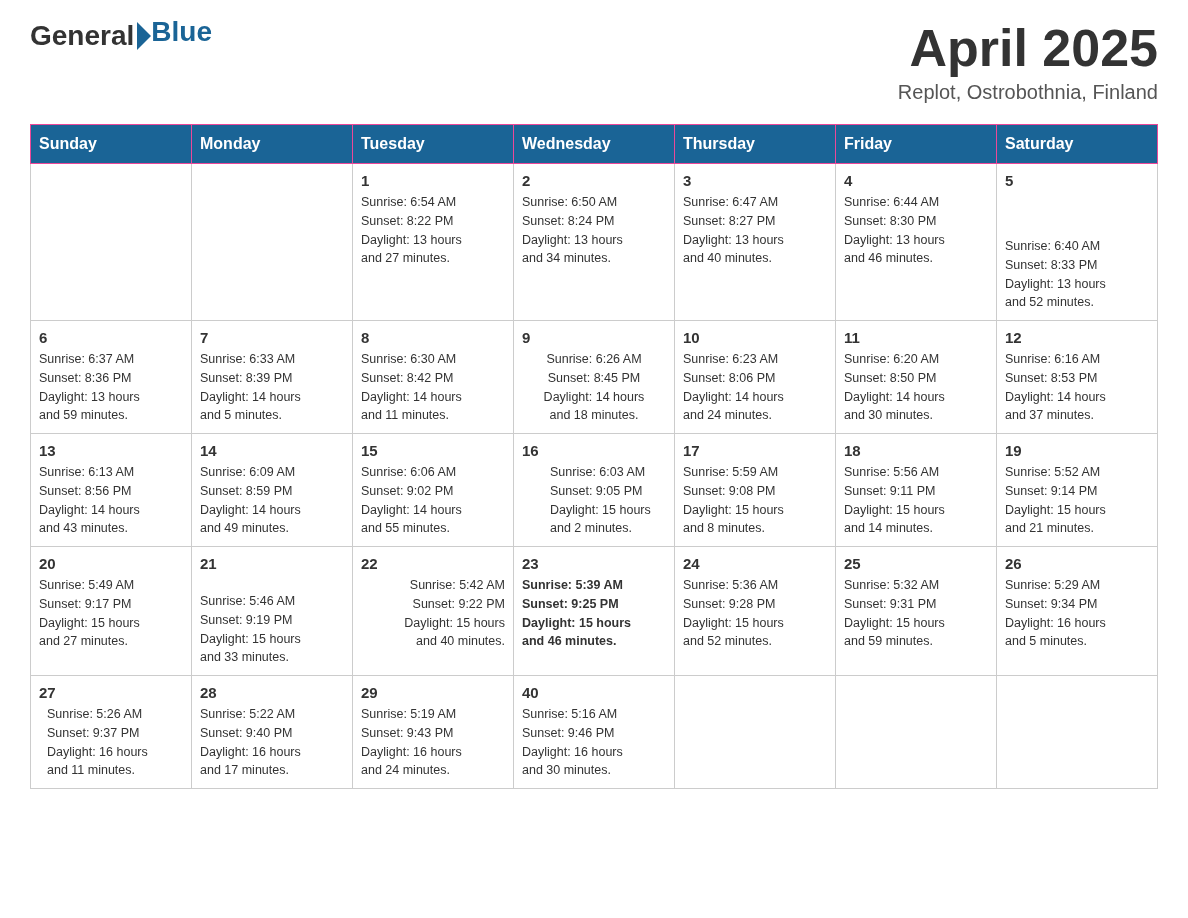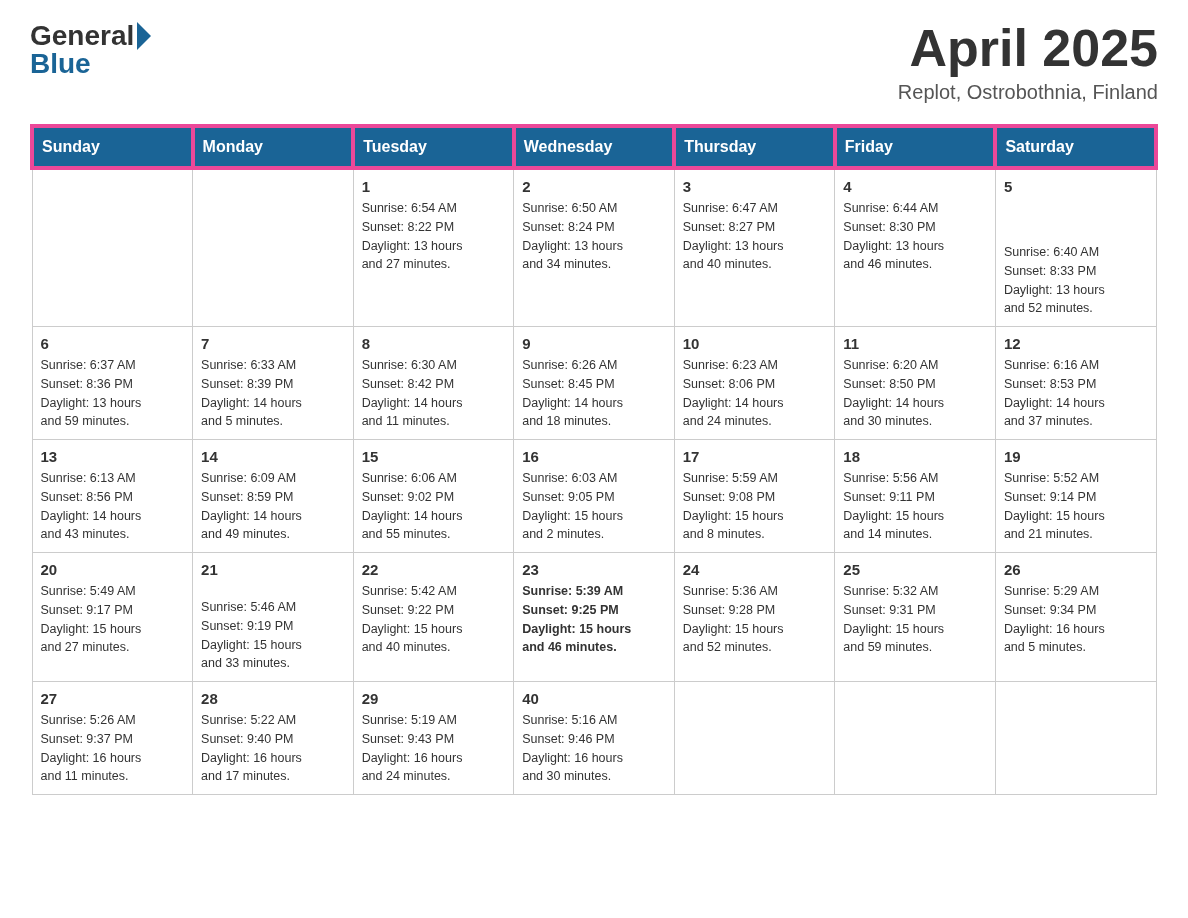--- a/index.html
+++ b/index.html
@@ -11,21 +11,20 @@
       padding: 20px 30px;
     }
     .header {
       display: flex;
       justify-content: space-between;
       align-items: flex-start;
       margin-bottom: 20px;
     }
     .logo {
       display: flex;
-      flex-direction: column;
       align-items: flex-start;
     }
     .logo-text {
       display: flex;
       align-items: center;
       font-size: 28px;
       font-weight: bold;
       color: #333;
     }
     .logo-general { color: #333; }
@@ -63,21 +62,21 @@
       width: 100%;
       border-collapse: collapse;
     }
     .calendar thead th {
       background-color: #1a6496;
       color: white;
       padding: 10px 8px;
       font-size: 16px;
       font-weight: bold;
       text-align: left;
-      border: 4px solid #ec4899;
+      border: 1px solid #ec4899;
     }
     .calendar tbody td {
       vertical-align: top;
       padding: 8px;
       border: 1px solid #ccc;
       width: calc(100% / 7);
       font-size: 13px;
       color: #333;
       min-height: 100px;
     }
@@ -185,21 +184,21 @@
         </td>
         <td>
           <span class="day-number">8</span>
           <div class="day-info" style="white-space: pre-line;">Sunrise: 6:30 AM
 Sunset: 8:42 PM
 Daylight: 14 hours
 and 11 minutes.</div>
         </td>
         <td>
           <span class="day-number">9</span>
-          <div class="day-info" style="white-space: pre-line;">Sunrise: 6:26 AM
+          <div class="day-info" style="white-space: pre-line; text-align: center;">Sunrise: 6:26 AM
 Sunset: 8:45 PM
 Daylight: 14 hours
 and 18 minutes.</div>
         </td>
         <td>
           <span class="day-number">10</span>
           <div class="day-info" style="white-space: pre-line;">Sunrise: 6:23 AM
 Sunset: 8:06 PM
 Daylight: 14 hours
 and 24 minutes.</div>
@@ -236,21 +235,21 @@
         </td>
         <td>
           <span class="day-number">15</span>
           <div class="day-info" style="white-space: pre-line;">Sunrise: 6:06 AM
 Sunset: 9:02 PM
 Daylight: 14 hours
 and 55 minutes.</div>
         </td>
         <td>
           <span class="day-number">16</span>
-          <div class="day-info" style="white-space: pre-line;">Sunrise: 6:03 AM
+          <div class="day-info" style="white-space: pre-line; margin-left: 28px;">Sunrise: 6:03 AM
 Sunset: 9:05 PM
 Daylight: 15 hours
 and 2 minutes.</div>
         </td>
         <td>
           <span class="day-number">17</span>
           <div class="day-info" style="white-space: pre-line;">Sunrise: 5:59 AM
 Sunset: 9:08 PM
 Daylight: 15 hours
 and 8 minutes.</div>
@@ -280,21 +279,21 @@
         </td>
         <td>
           <span class="day-number">21</span>
           <div class="day-info" style="white-space: pre-line; margin-top: 20px;">Sunrise: 5:46 AM
 Sunset: 9:19 PM
 Daylight: 15 hours
 and 33 minutes.</div>
         </td>
         <td>
           <span class="day-number">22</span>
-          <div class="day-info" style="white-space: pre-line;">Sunrise: 5:42 AM
+          <div class="day-info" style="white-space: pre-line; text-align: right;">Sunrise: 5:42 AM
 Sunset: 9:22 PM
 Daylight: 15 hours
 and 40 minutes.</div>
         </td>
         <td>
           <span class="day-number">23</span>
           <div class="day-info" style="white-space: pre-line; font-weight: bold;">Sunrise: 5:39 AM
 Sunset: 9:25 PM
 Daylight: 15 hours
 and 46 minutes.</div>
@@ -317,21 +316,21 @@
           <span class="day-number">26</span>
           <div class="day-info" style="white-space: pre-line;">Sunrise: 5:29 AM
 Sunset: 9:34 PM
 Daylight: 16 hours
 and 5 minutes.</div>
         </td>
       </tr>
       <tr class="week-row">
         <td>
           <span class="day-number">27</span>
-          <div class="day-info" style="white-space: pre-line;">Sunrise: 5:26 AM
+          <div class="day-info" style="white-space: pre-line; margin-left: 8px;">Sunrise: 5:26 AM
 Sunset: 9:37 PM
 Daylight: 16 hours
 and 11 minutes.</div>
         </td>
         <td>
           <span class="day-number">28</span>
           <div class="day-info" style="white-space: pre-line;">Sunrise: 5:22 AM
 Sunset: 9:40 PM
 Daylight: 16 hours
 and 17 minutes.</div>

